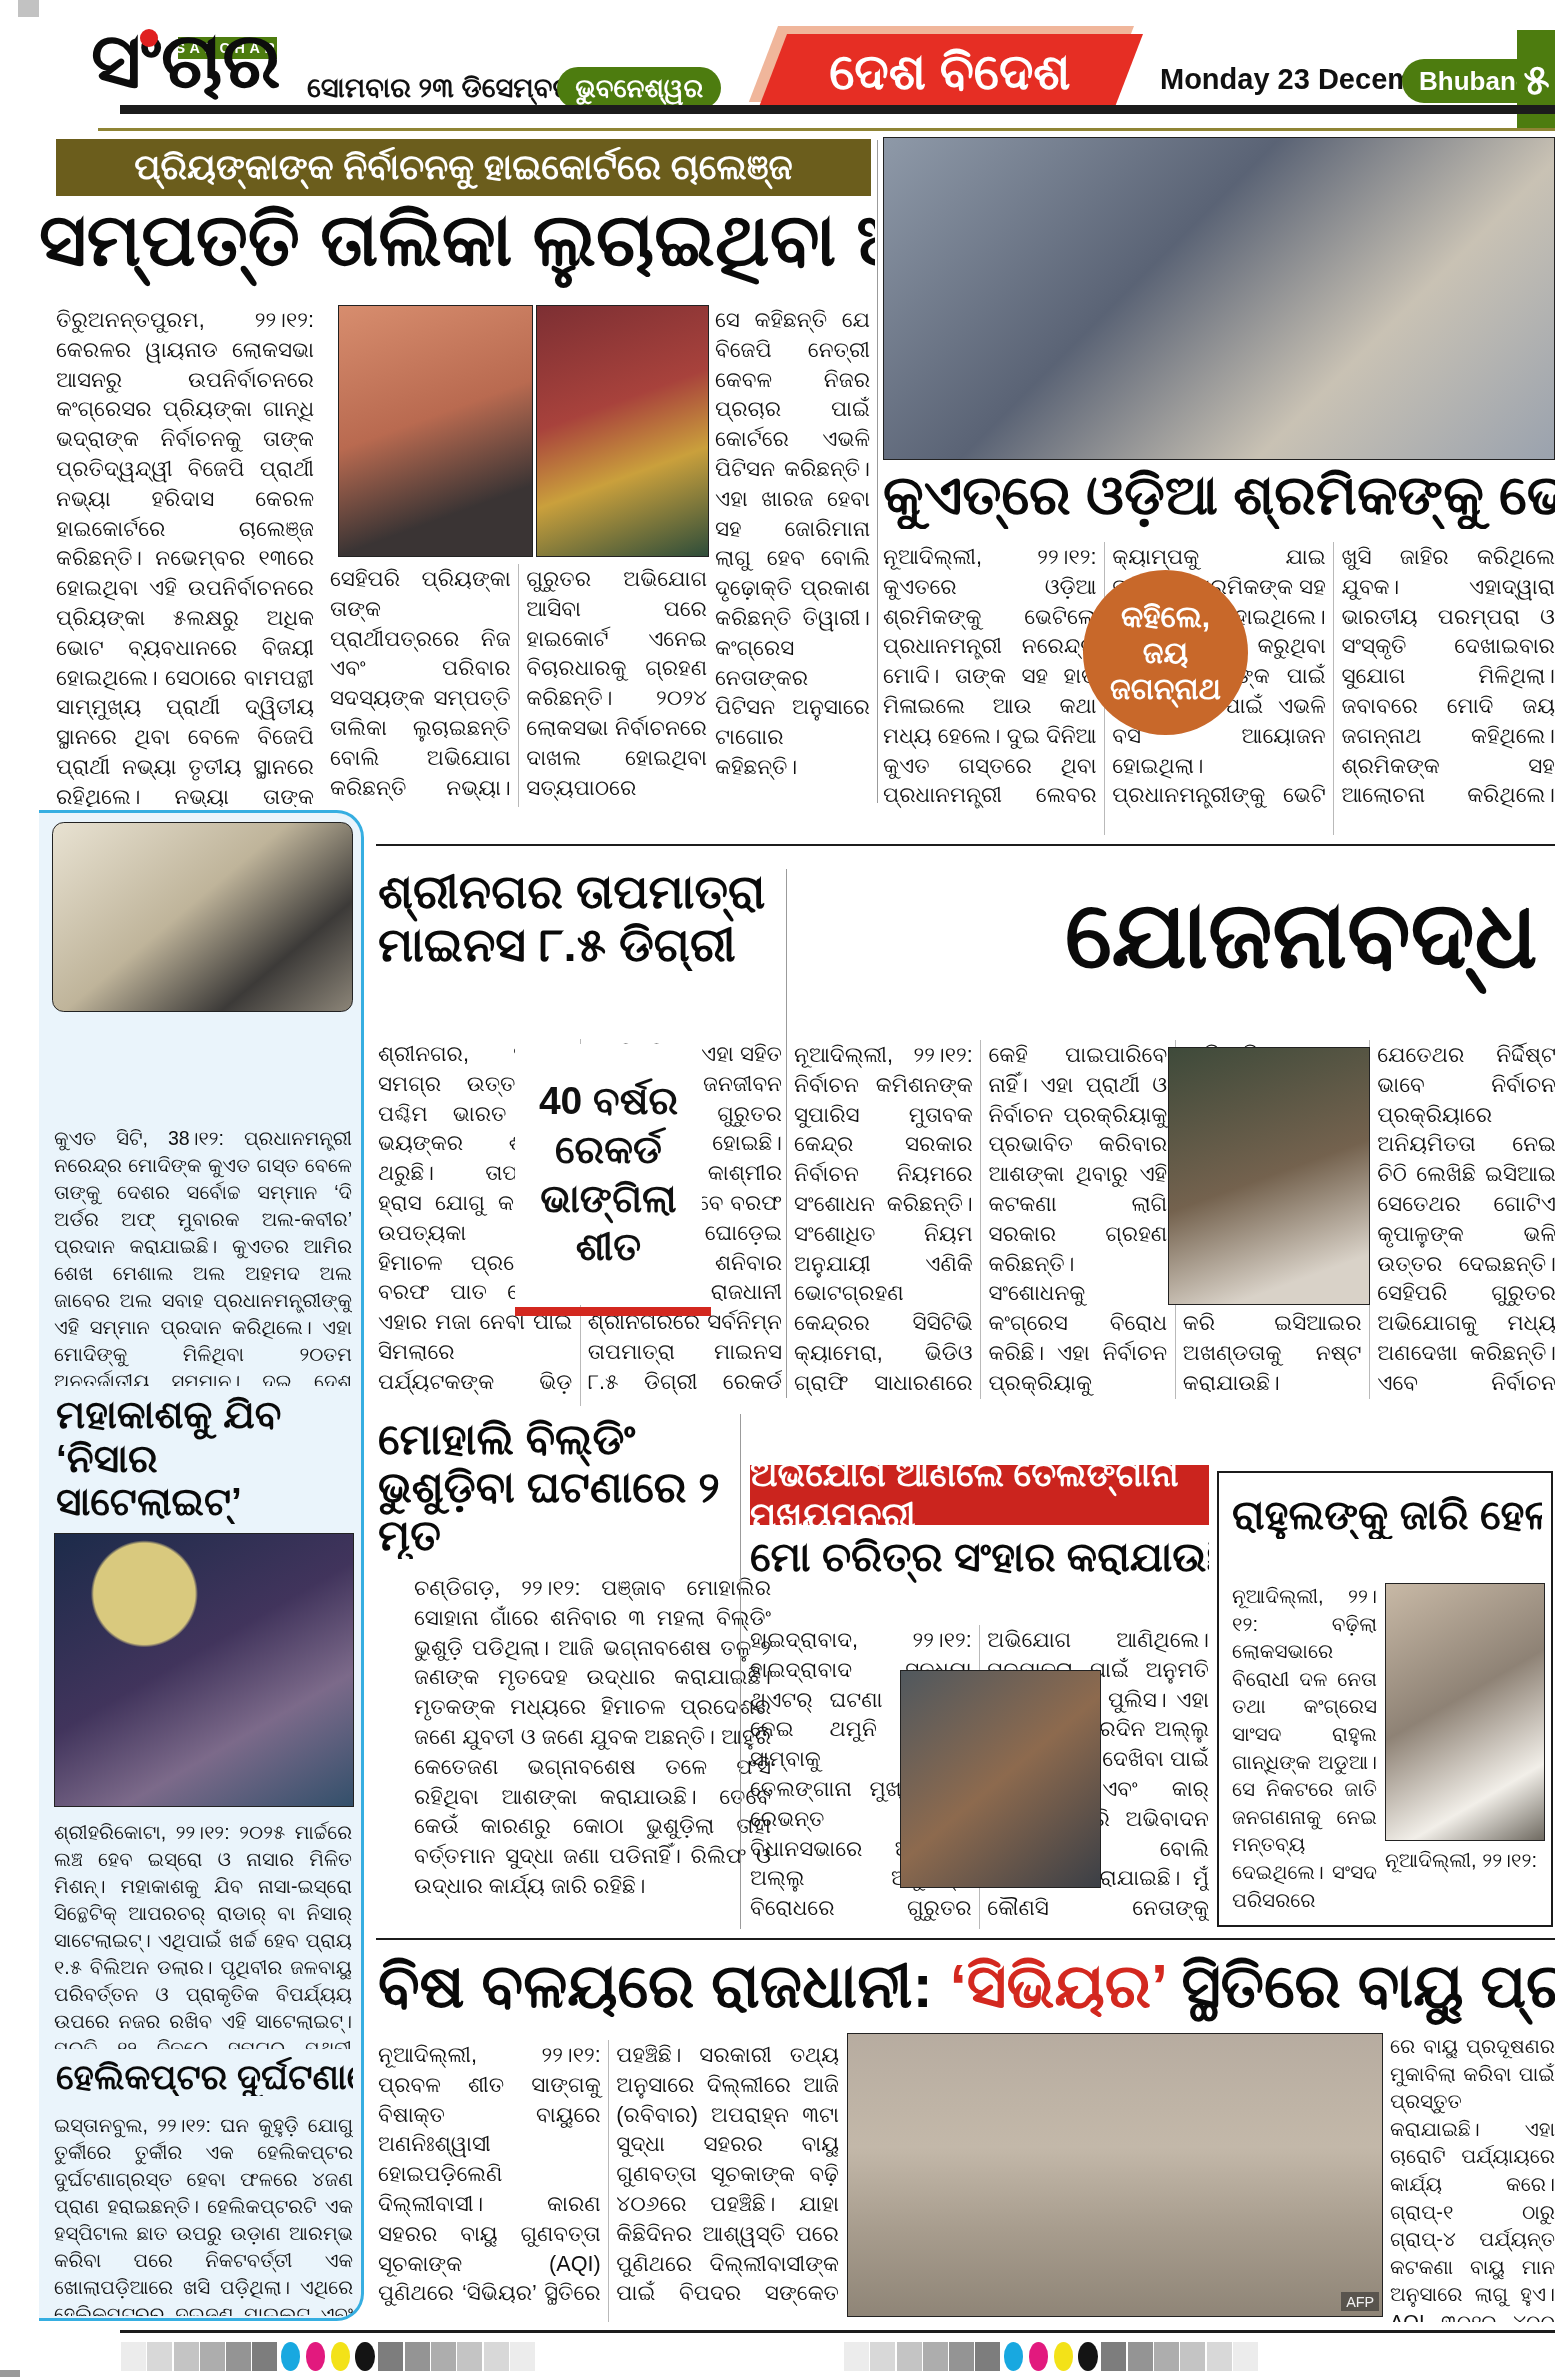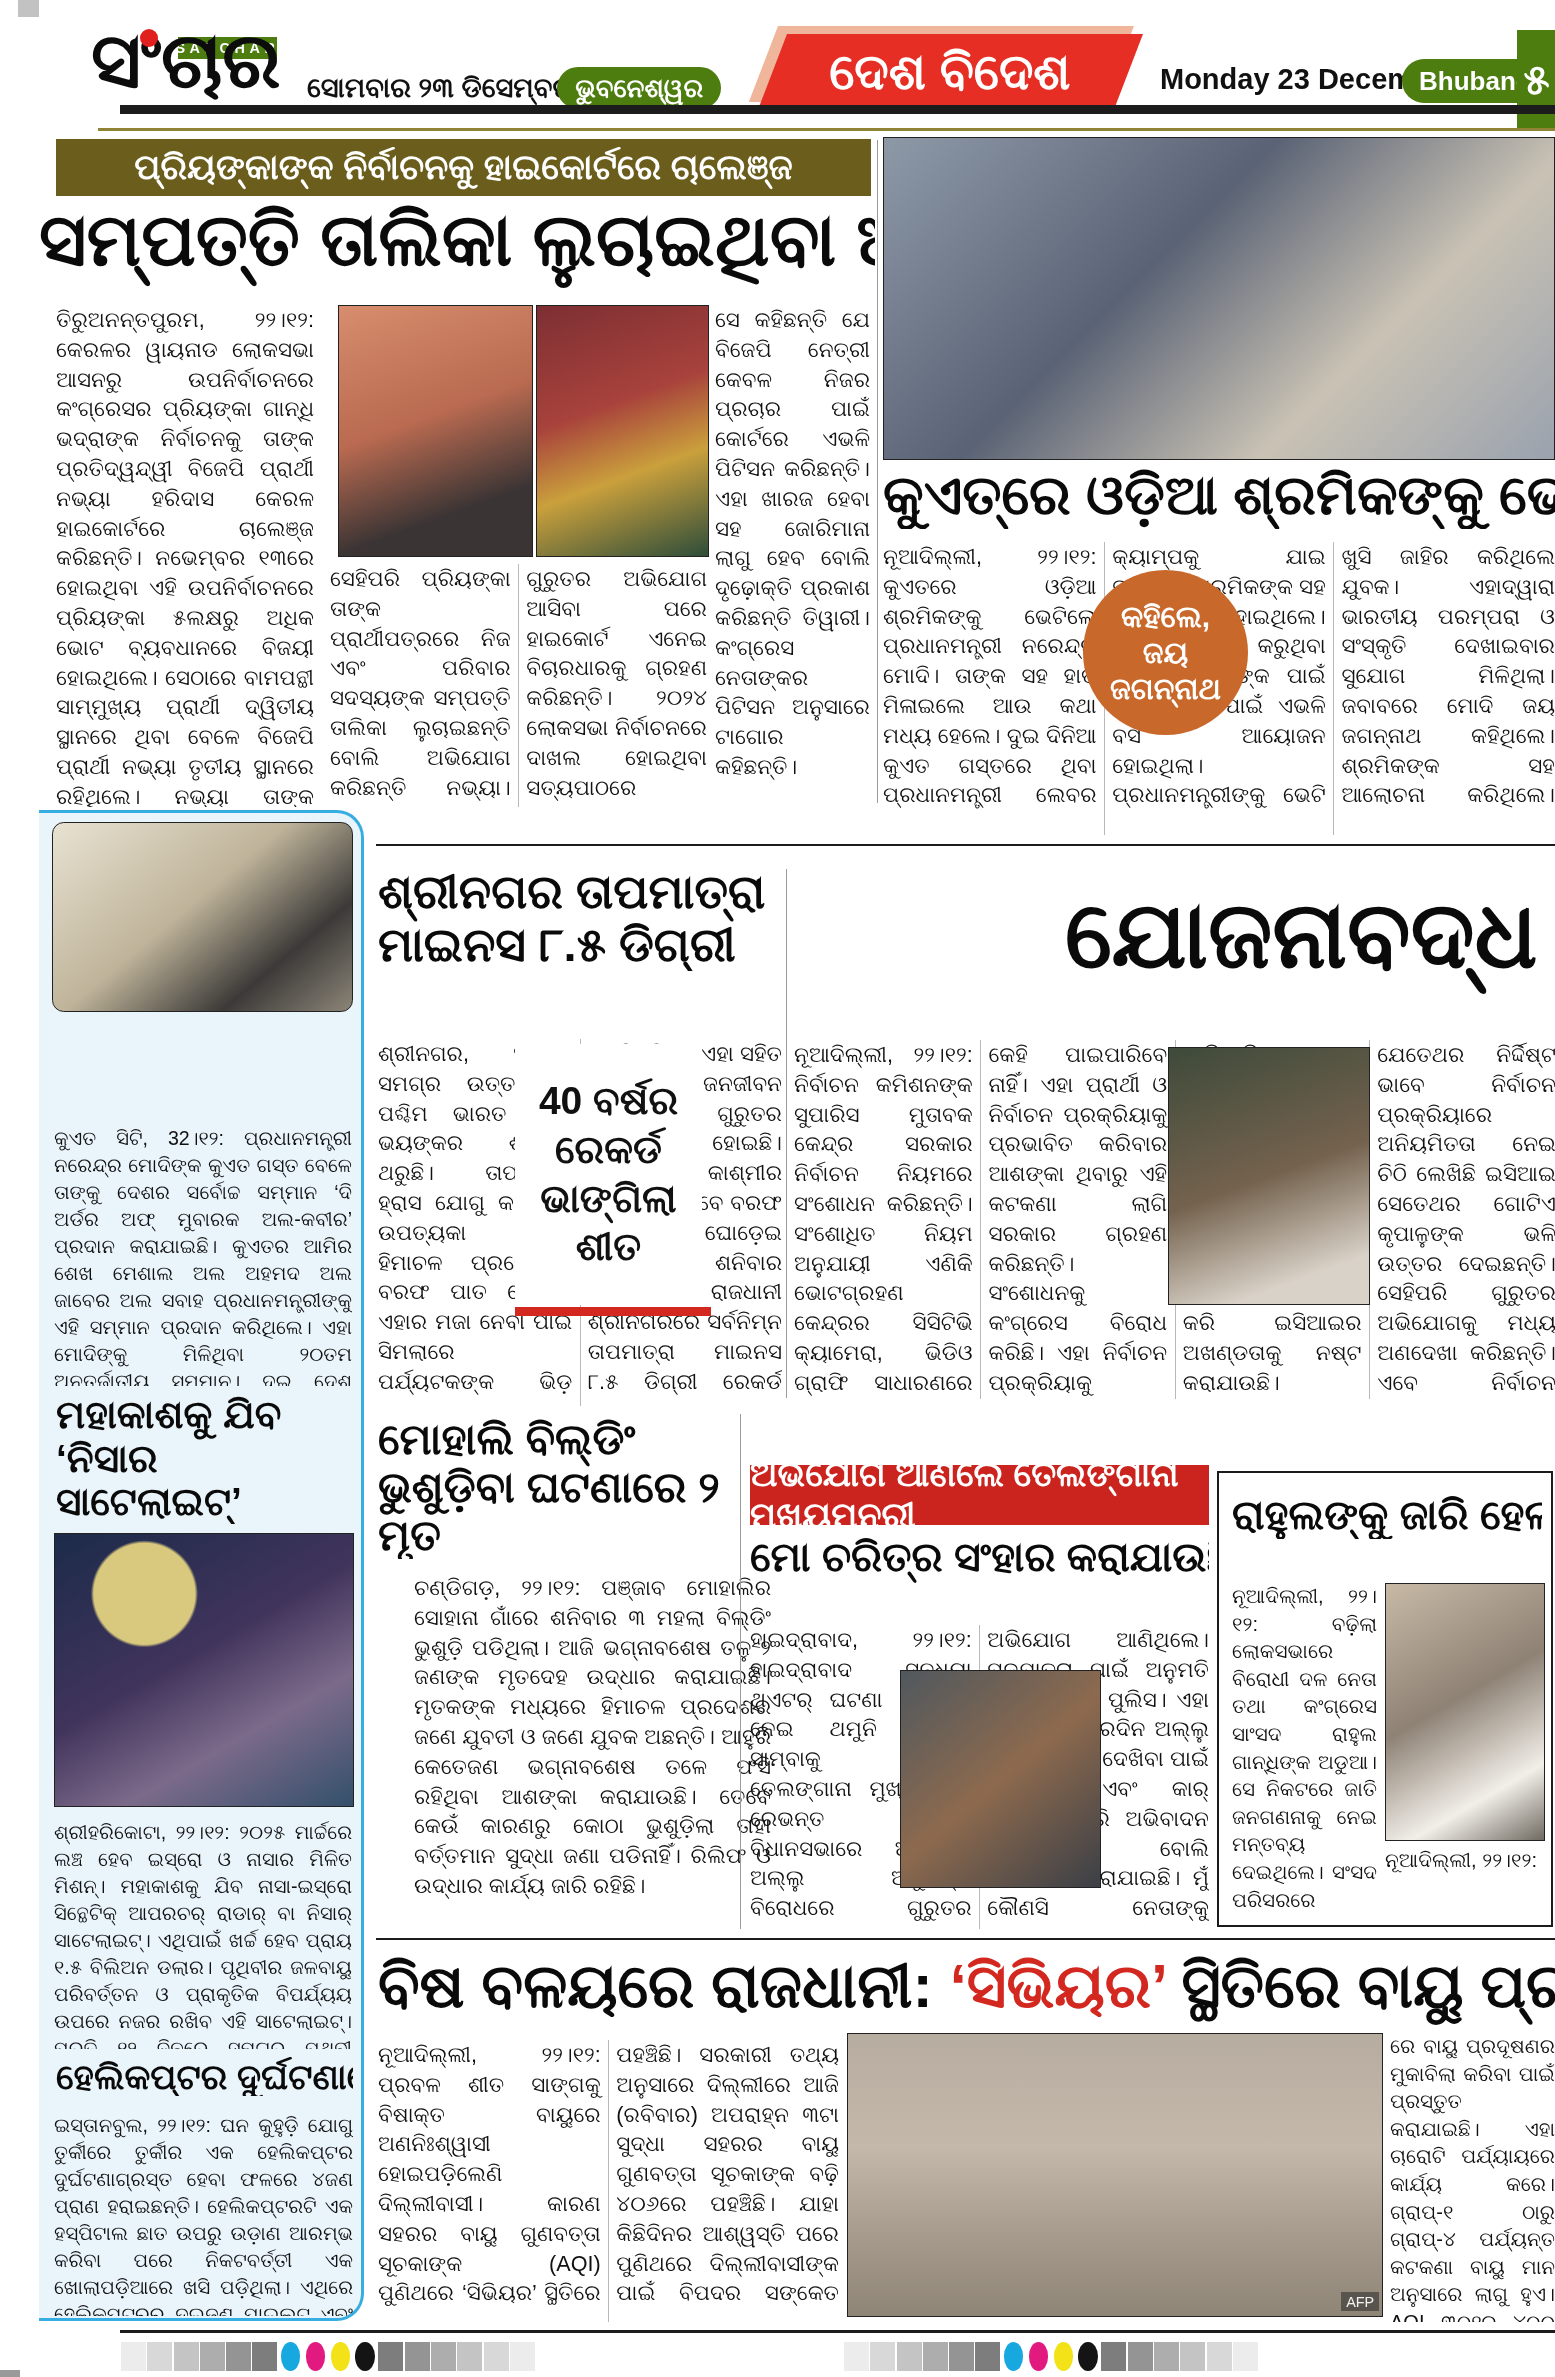--- a/index.html
+++ b/index.html
@@ -82,21 +82,21 @@
       <span>ଜୟ</span>
       <span>ଜଗନ୍ନାଥ</span>
     </div>
   </div>
   <div class="abs hrule" style="left:376px;top:844px;width:1180px;height:2px;"></div>
 
   <div class="abs" style="left:39px;top:810px;width:325px;height:1511px;background:#eaf4fb;border:3.3px solid #36aee1;border-left:none;border-radius:0 27.4px 27.4px 0;box-sizing:border-box;"></div>
 
   <div class="abs ph ph-award" style="left:52px;top:822px;width:299px;height:188px;"></div>
   <div class="abs txt" style="left:54px;top:1125px;width:298px;height:261px;font-size:19.6px;">
-    <span class="dl">କୁଏତ ସିଟି, 32।୧୨:</span>
+    <span class="dl">କୁଏତ ସିଟି, 38।୧୨:</span>
     <span>ପ୍ରଧାନମନ୍ତ୍ରୀ ନରେନ୍ଦ୍ର ମୋଦିଙ୍କ କୁଏତ ଗସ୍ତ ବେଳେ ତାଙ୍କୁ ଦେଶର ସର୍ବୋଚ୍ଚ ସମ୍ମାନ ‘ଦି ଅର୍ଡର ଅଫ୍ ମୁବାରକ ଅଲ-କବୀର’ ପ୍ରଦାନ କରାଯାଇଛି। କୁଏତର ଆମିର ଶେଖ ମେଶାଲ ଅଲ ଅହମଦ ଅଲ ଜାବେର ଅଲ ସବାହ ପ୍ରଧାନମନ୍ତ୍ରୀଙ୍କୁ ଏହି ସମ୍ମାନ ପ୍ରଦାନ କରିଥିଲେ। ଏହା ମୋଦିଙ୍କୁ ମିଳିଥିବା ୨୦ତମ ଅନ୍ତର୍ଜାତୀୟ ସମ୍ମାନ। ଦୁଇ ଦେଶ ମଧ୍ୟରେ ବାଣିଜ୍ୟ, ପ୍ରତିରକ୍ଷା ଓ ସଂସ୍କୃତି କ୍ଷେତ୍ରରେ ସହଯୋଗ ବୃଦ୍ଧି ନେଇ ଆଲୋଚନା ହୋଇଥିଲା। ଆଜି କୁଏତ ଗସ୍ତ ସାରି ସେ ସ୍ୱଦେଶ ଫେରିଛନ୍ତି।</span>
   </div>
 
   <div class="abs hl" style="left:56px;top:1393px;width:297px;font-size:39px;">ମହାକାଶକୁ ଯିବ ‘ନିସାର ସାଟେଲାଇଟ୍’</div>
   <div class="abs ph ph-satellite" style="left:54px;top:1533px;width:298px;height:272px;"></div>
   <div class="abs txt" style="left:54px;top:1819px;width:298px;height:230px;font-size:19.6px;">
     <span class="dl">ଶ୍ରୀହରିକୋଟା, ୨୨।୧୨:</span>
     <span>୨୦୨୫ ମାର୍ଚ୍ଚରେ ଲଞ୍ଚ ହେବ ଇସ୍ରୋ ଓ ନାସାର ମିଳିତ ମିଶନ୍। ମହାକାଶକୁ ଯିବ ନାସା-ଇସ୍ରୋ ସିନ୍ଥେଟିକ୍ ଆପରଚର୍ ରାଡାର୍ ବା ନିସାର୍ ସାଟେଲାଇଟ୍। ଏଥିପାଇଁ ଖର୍ଚ୍ଚ ହେବ ପ୍ରାୟ ୧.୫ ବିଲିଅନ ଡଲାର। ପୃଥିବୀର ଜଳବାୟୁ ପରିବର୍ତ୍ତନ ଓ ପ୍ରାକୃତିକ ବିପର୍ଯ୍ୟୟ ଉପରେ ନଜର ରଖିବ ଏହି ସାଟେଲାଇଟ୍। ପ୍ରତି ୧୨ ଦିନରେ ସମଗ୍ର ପୃଥିବୀ ପୃଷ୍ଠର ମାନଚିତ୍ର ପ୍ରସ୍ତୁତ କରିବ।</span>
   </div>
 

